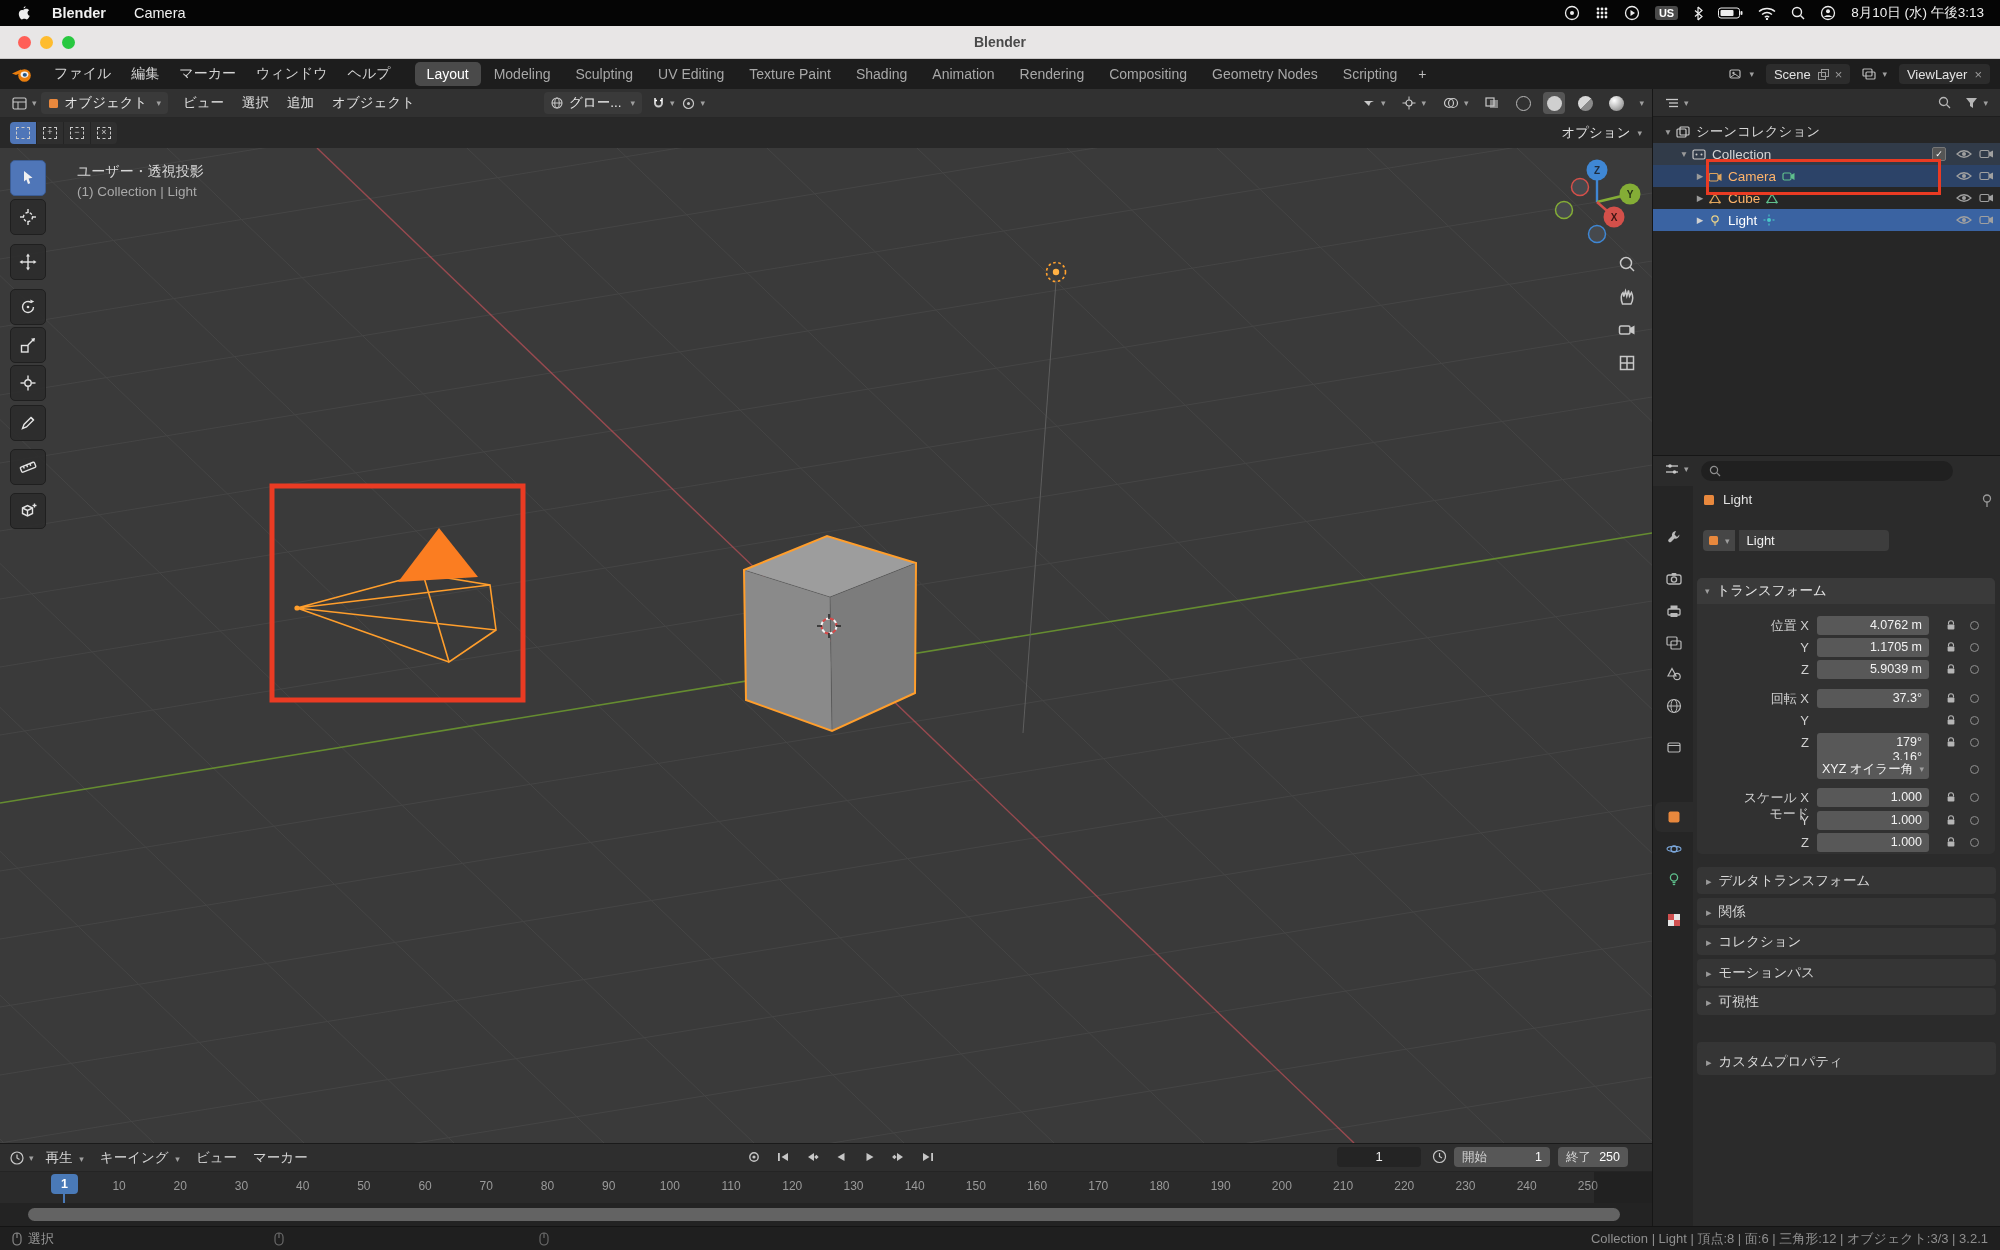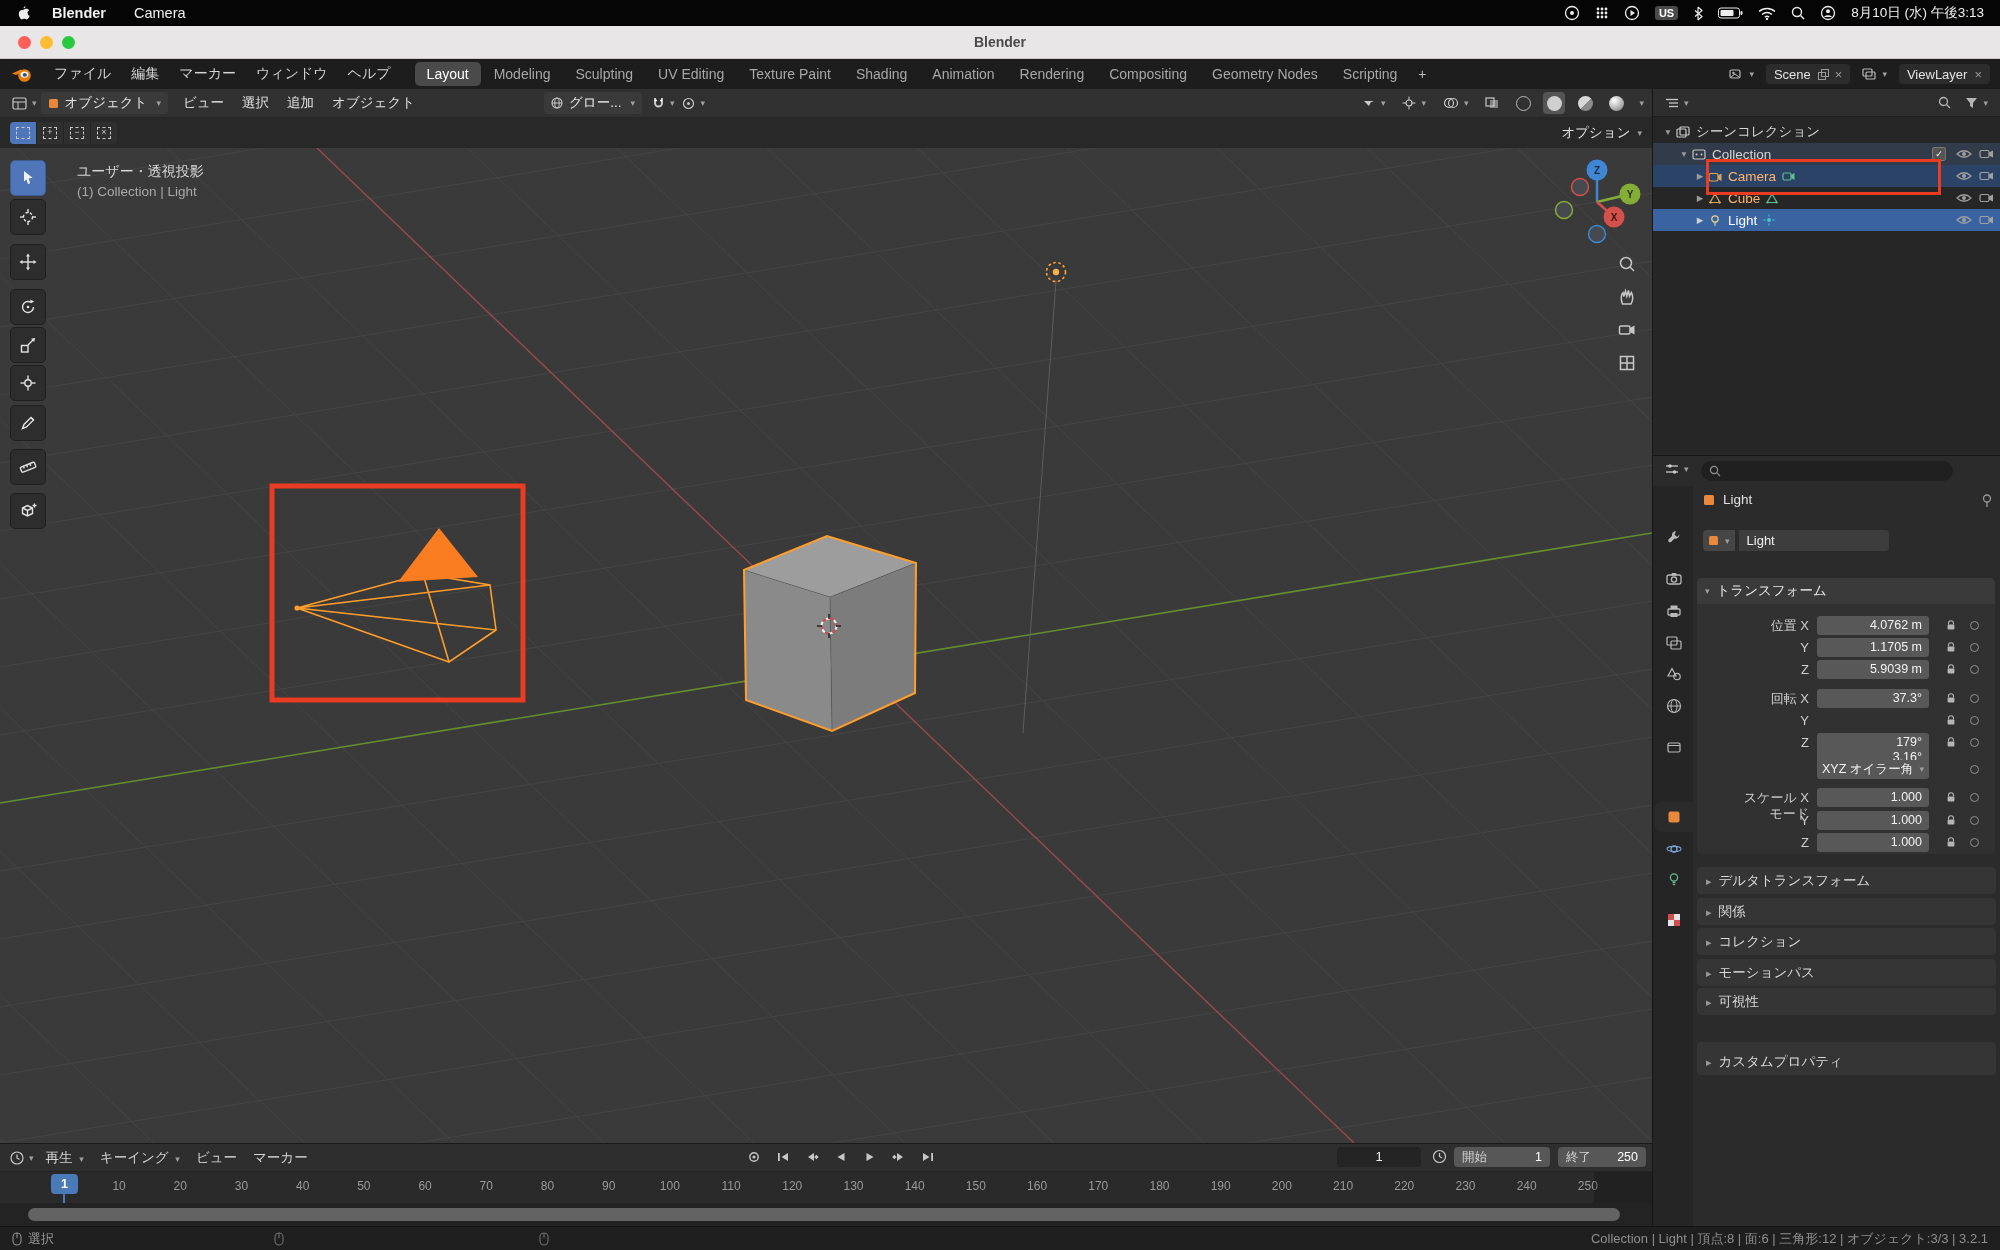--- a/index.html
+++ b/index.html
@@ -1044,21 +1044,21 @@
       <span id="tl-clock">
           <svg width="15" height="15">
             <circle cx="7.5" cy="7.5" r="6" fill="none" stroke="#c6c6c6" stroke-width="1.2"></circle>
             <path d="M7.5 4 V7.5 L10 9" fill="none" stroke="#c6c6c6" stroke-width="1.2"></path>
           </svg>
         </span>
       <span class="tl-pill" style="left:1454px;width:96px;">
         <span class="pl">開始</span>
         <span class="pv">1</span>
       </span>
-      <span class="tl-pill" style="left:1558px;width:88px;">
+      <span class="tl-pill" style="left:1558px;width:70px;">
         <span class="pl">終了</span>
         <span class="pv">250</span>
       </span>
     </div>
 
     <div id="tl-ruler">
       <span id="tl-ticks"><span class="tick-num" style="left: 99.08px;">10</span><span class="tick-num" style="left: 160.28px;">20</span><span class="tick-num" style="left: 221.48px;">30</span><span class="tick-num" style="left: 282.68px;">40</span><span class="tick-num" style="left: 343.88px;">50</span><span class="tick-num" style="left: 405.08px;">60</span><span class="tick-num" style="left: 466.28px;">70</span><span class="tick-num" style="left: 527.48px;">80</span><span class="tick-num" style="left: 588.68px;">90</span><span class="tick-num" style="left: 649.88px;">100</span><span class="tick-num" style="left: 711.08px;">110</span><span class="tick-num" style="left: 772.28px;">120</span><span class="tick-num" style="left: 833.48px;">130</span><span class="tick-num" style="left: 894.68px;">140</span><span class="tick-num" style="left: 955.88px;">150</span><span class="tick-num" style="left: 1017.08px;">160</span><span class="tick-num" style="left: 1078.28px;">170</span><span class="tick-num" style="left: 1139.48px;">180</span><span class="tick-num" style="left: 1200.68px;">190</span><span class="tick-num" style="left: 1261.88px;">200</span><span class="tick-num" style="left: 1323.08px;">210</span><span class="tick-num" style="left: 1384.28px;">220</span><span class="tick-num" style="left: 1445.48px;">230</span><span class="tick-num" style="left: 1506.68px;">240</span><span class="tick-num" style="left: 1567.88px;">250</span></span>
       <div id="playhead">1</div>
       <div id="playhead-stem"></div>
       <div id="tl-after-end"></div>

